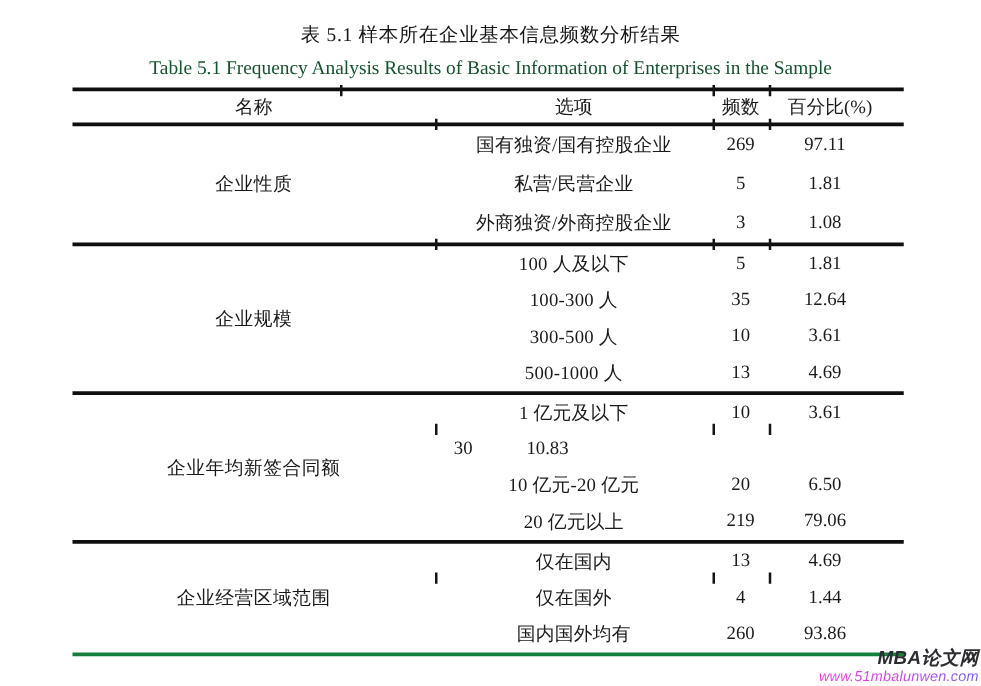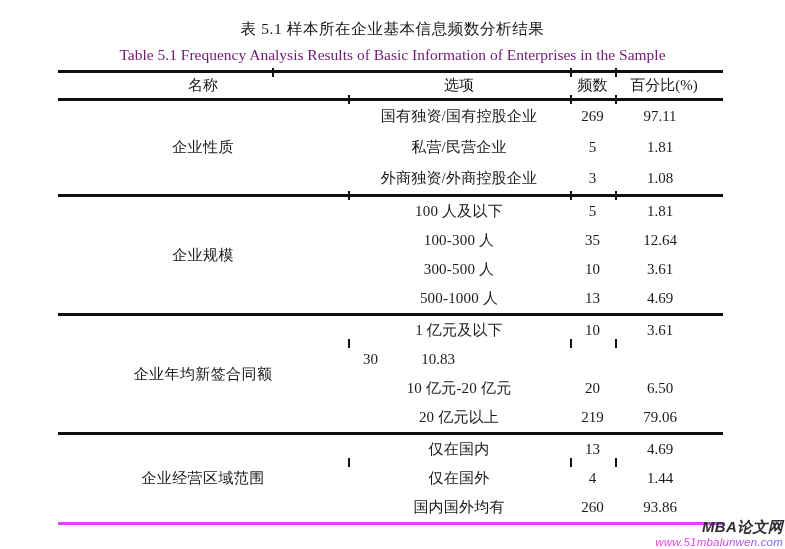--- a/index.html
+++ b/index.html
@@ -18,28 +18,28 @@
     font-size:15.5px;
     line-height:20px;
     letter-spacing:0.6px;
     color:#161616;
   }
   .title-en{
     margin-top:6px;
     text-align:center;
     font-size:15.5px;
     line-height:20px;
-    color:#701a75;
+    color:#14532d;
   }
   .tbl{
     position:relative;
     margin:5px 0 0 58px;
     width:665px;
     border-top:3px solid #0f0f0f;
-    border-bottom:3px solid #d946ef;
+    border-bottom:3px solid #15803d;
     box-sizing:content-box;
   }
   .header-row{
     display:flex;
     height:25px;
     align-items:center;
     font-size:15px;
   }
   .hcell{text-align:center;}
   .hc1{width:290px;}

